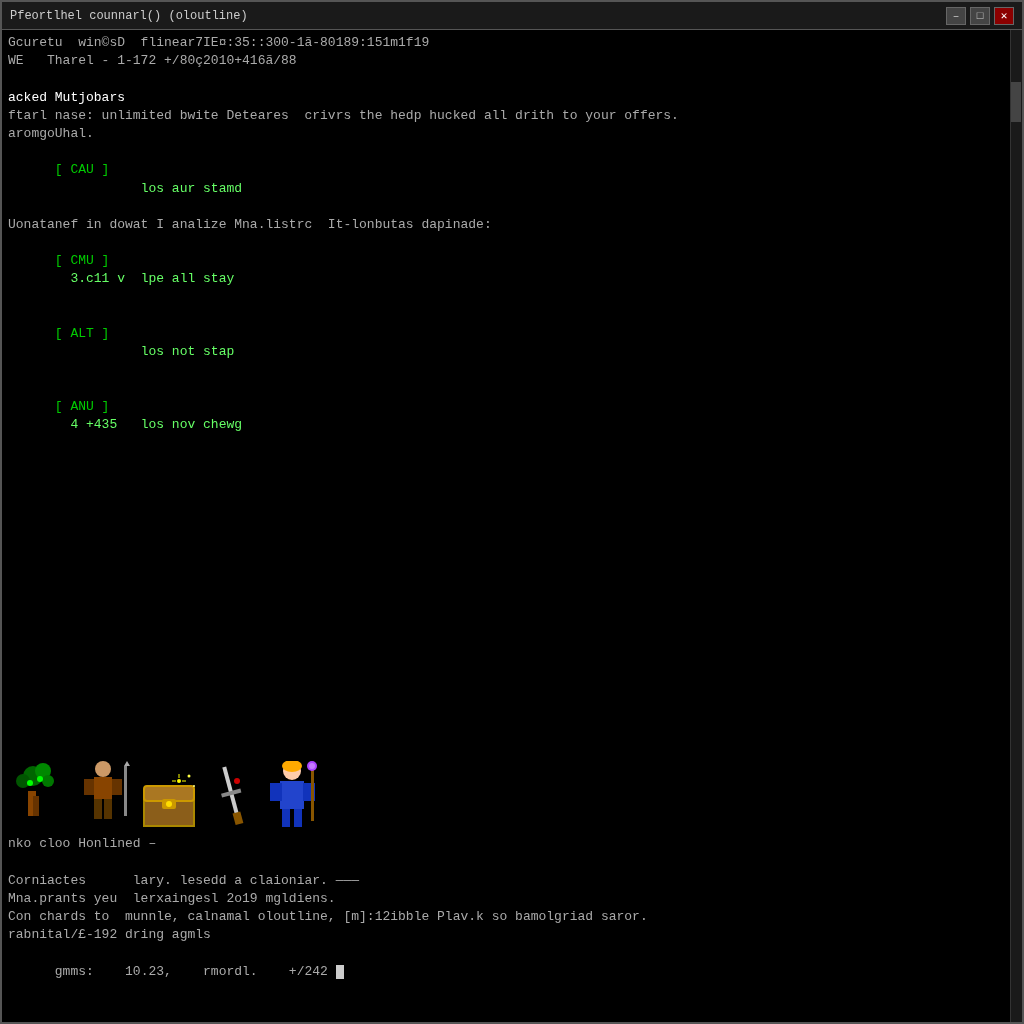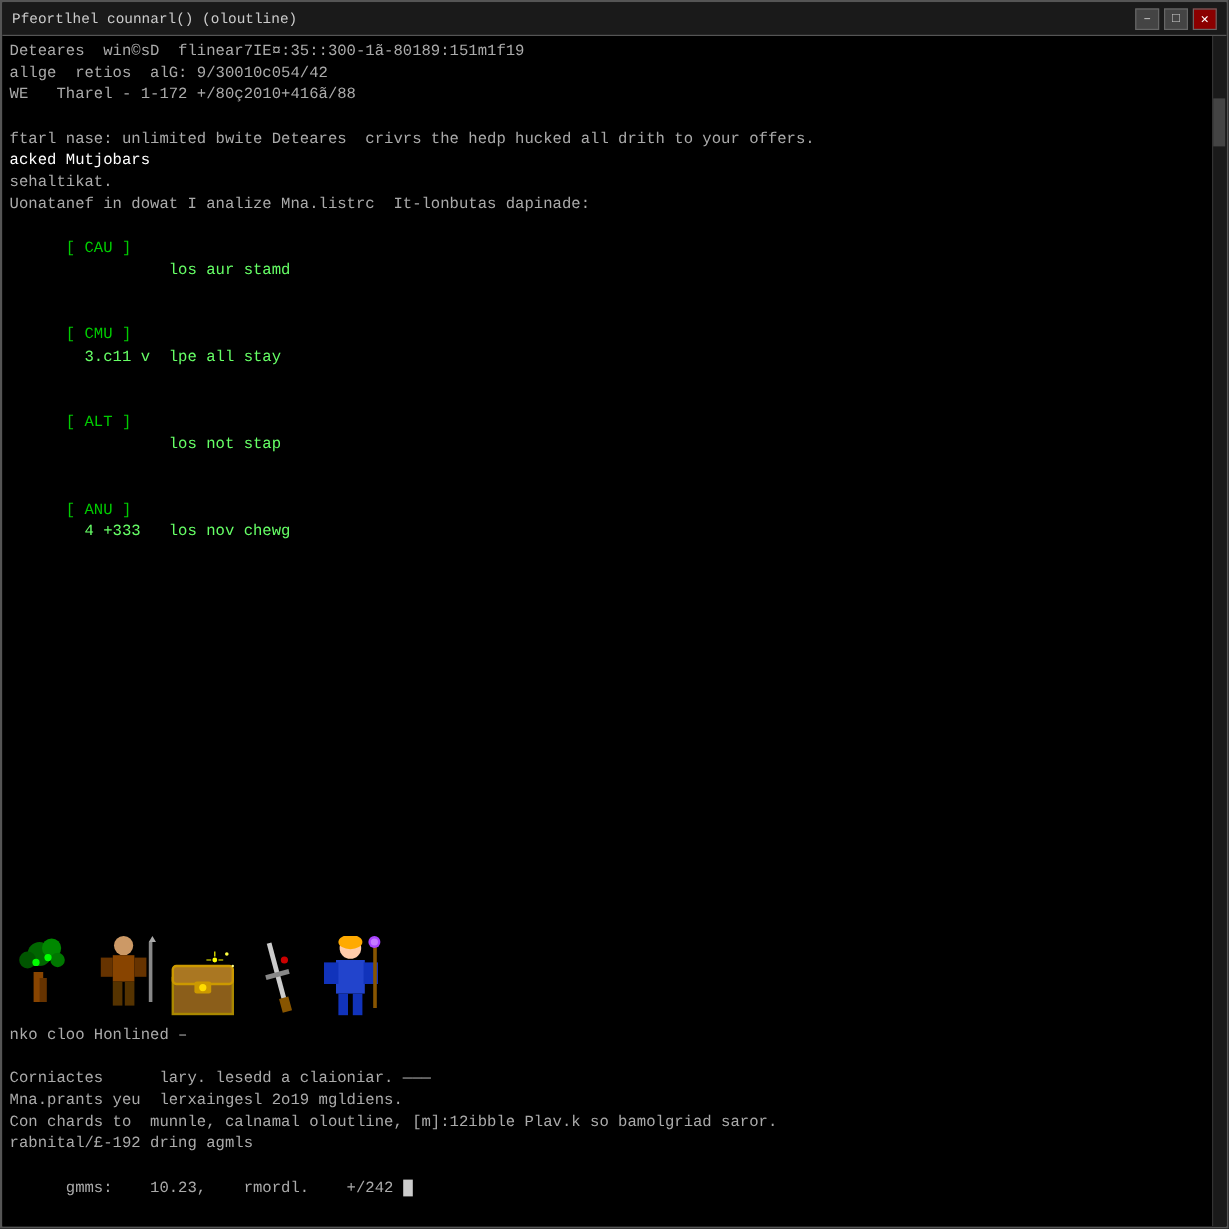--- a/index.html
+++ b/index.html
@@ -135,44 +135,43 @@
     <span class="title-bar-text">Pfeortlhel counnarl() (oloutline)</span>
     <div class="title-bar-buttons">
       <div class="tb-btn">–</div>
       <div class="tb-btn">□</div>
       <div class="tb-btn close">✕</div>
     </div>
   </div>
 
   <div class="terminal-content">
 
-    <div class="line gray"><span>Deteares  win©sD  flinear7IE¤:35::300-1ã-80189:151m1f19</span></div>
-    <div class="line gray"><span>allge  retios  alG: 9/30010c054/42</span></div>
+    <div class="line gray"><span>Gcuretu  win©sD  flinear7IE¤:35::300-1ã-80189:151m1f19</span></div>
     <div class="line gray"><span>WE   Tharel - 1-172 +/80ç2010+416ã/88</span></div>
     <div class="line">&nbsp;</div>
+    <div class="line white"><span>acked Mutjobars</span></div>
     <div class="line gray"><span>ftarl nase: unlimited bwite Deteares  crivrs the hedp hucked all drith to your offers.</span></div>
-    <div class="line white"><span>acked Mutjobars</span></div>
-    <div class="line gray"><span>sehaltikat.</span></div>
-    <div class="line gray"><span>Uonatanef in dowat I analize Mna.listrc  It-lonbutas dapinade:</span></div>
-
+    <div class="line gray"><span>aromgoUhal.</span></div>
     <div class="line">
       <span class="bracket-green">[ CAU ]</span>
       <span class="lightgreen">           los aur stamd</span>
     </div>
+
+    <div class="line gray"><span>Uonatanef in dowat I analize Mna.listrc  It-lonbutas dapinade:</span></div>
     <div class="line">
       <span class="bracket-green">[ CMU ]</span>
       <span class="lightgreen">  3.c11 v  lpe all stay</span>
     </div>
     <div class="line">
       <span class="bracket-green">[ ALT ]</span>
       <span class="lightgreen">           los not stap</span>
     </div>
     <div class="line">
       <span class="bracket-green">[ ANU ]</span>
-      <span class="lightgreen">  4 +333   los nov chewg</span>
+      <span class="lightgreen">  4 +435   los nov chewg</span>
     </div>
 
     <div style="height: 295px;"></div>
 
 
     <div class="sprite-row">
 
       <svg width="60" height="70" viewBox="0 0 60 70">
         <circle cx="25" cy="15" r="10" fill="#006600"></circle>
         <circle cx="35" cy="10" r="8" fill="#008800"></circle>

